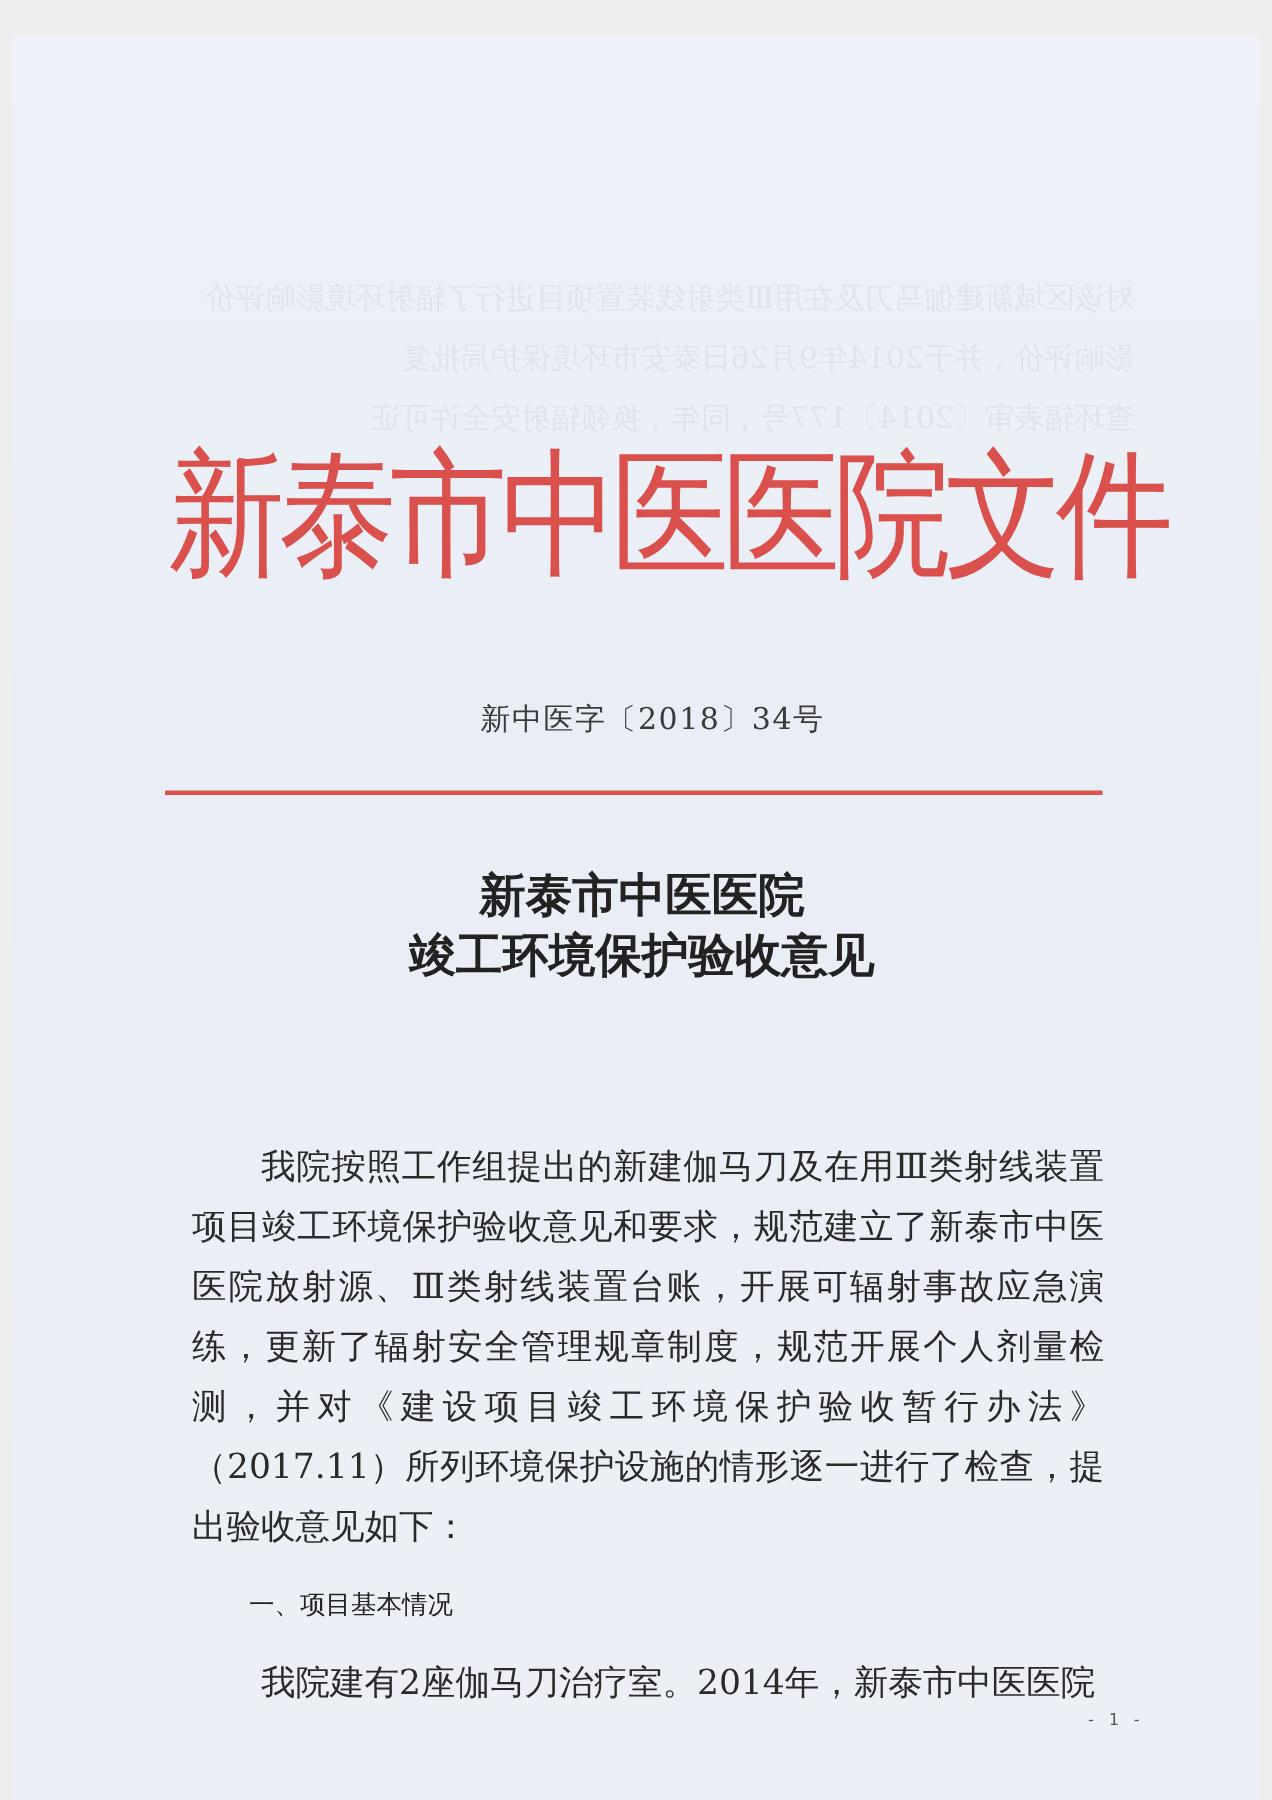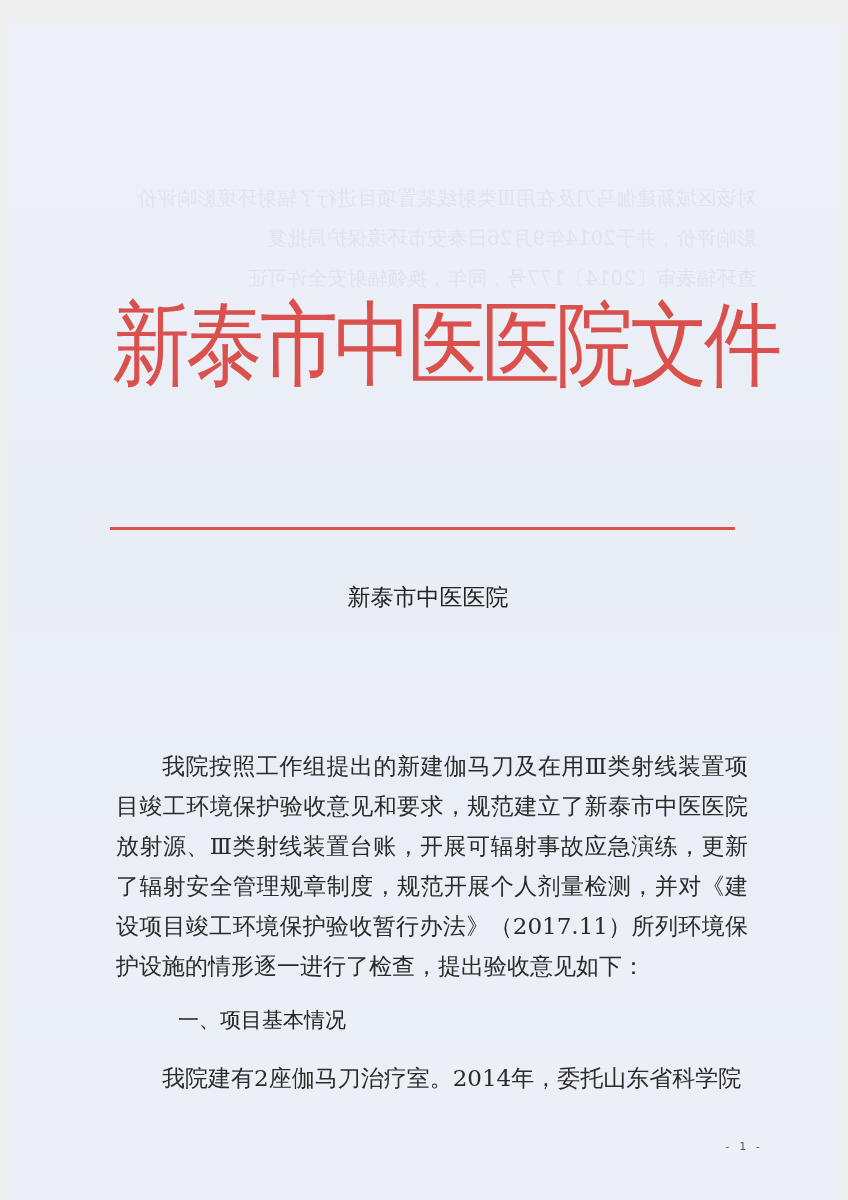--- a/index.html
+++ b/index.html
@@ -64,48 +64,48 @@
   .title-block {
     position: absolute;
     left: 0;
     top: 553px;
     width: 832px;
     text-align: center;
   }
   .title-line {
     display: block;
     font-family: "DejaVu Serif", "Liberation Serif", serif;
-    font-weight: normal;
-    font-size: 23px;
+    font-weight: bold;
+    font-size: 31px;
     line-height: 40px;
     color: #222222;
     letter-spacing: 0px;
     padding-left: 8px;
   }
   .body-text {
     position: absolute;
     left: 108px;
     top: 722px;
     width: 632px;
     font-family: "DejaVu Serif", "Liberation Serif", serif;
     font-size: 23px;
     line-height: 40px;
     color: #2a2a2a;
     text-align: justify;
     text-align-last: left;
   }
   .para {
-    margin: 0;
+    margin: 12px;
     text-indent: 46px;
   }
   .section-heading {
-    margin: 16px;
+    margin: 4px;
     text-indent: 46px;
-    font-family: Liberation Mono, monospace;
-    font-size: 21px;
+    font-family: Liberation Serif, serif;
+    font-size: 17px;
     line-height: 40px;
     color: #222222;
   }
   .page-number {
     position: absolute;
     left: 716px;
     top: 1116px;
     font-family: "DejaVu Sans Mono", "Liberation Mono", monospace;
     font-size: 11px;
     color: #555555;
@@ -128,27 +128,29 @@
 <body>
 
 <div class="page">
 
   <div class="bleed" style="top:155px;">对该区域新建伽马刀及在用Ⅲ类射线装置项目进行了辐射环境影响评价</div>
   <div class="bleed" style="top:195px;">影响评价，并于2014年9月26日泰安市环境保护局批复</div>
   <div class="bleed" style="top:235px;">查环辐表审〔2014〕177号，同年，换领辐射安全许可证</div>
 
   <div class="masthead">新泰市中医医院文件</div>
 
+  <div class="doc-number">新中医字〔2018〕34号</div>
 
   <div class="red-rule"></div>
 
   <div class="title-block">
     <span class="title-line">新泰市中医医院</span>
+    <span class="title-line">竣工环境保护验收意见</span>
   </div>
 
   <div class="body-text">
     <p class="para">我院按照工作组提出的新建伽马刀及在用Ⅲ类射线装置项目竣工环境保护验收意见和要求，规范建立了新泰市中医医院放射源、Ⅲ类射线装置台账，开展可辐射事故应急演练，更新了辐射安全管理规章制度，规范开展个人剂量检测，并对《建设项目竣工环境保护验收暂行办法》（2017.11）所列环境保护设施的情形逐一进行了检查，提出验收意见如下：</p>
     <p class="section-heading">一、项目基本情况</p>
-    <p class="para">我院建有2座伽马刀治疗室。2014年，委托山东省科学院</p>
+    <p class="para">我院建有2座伽马刀治疗室。2014年，新泰市中医医院</p>
   </div>
 
   <div class="page-number">- 1 -</div>
 </div>
 
 </body></html>

